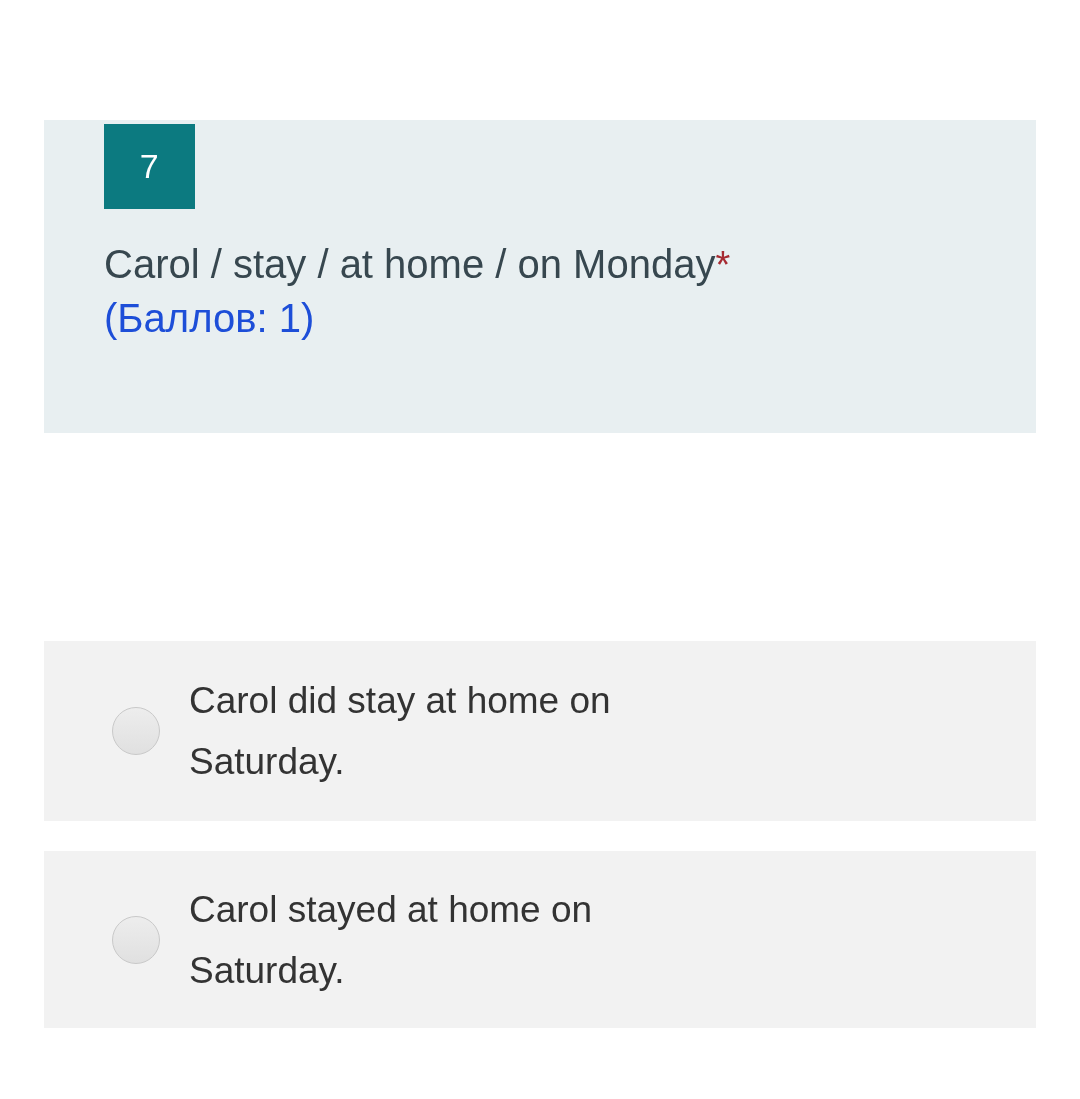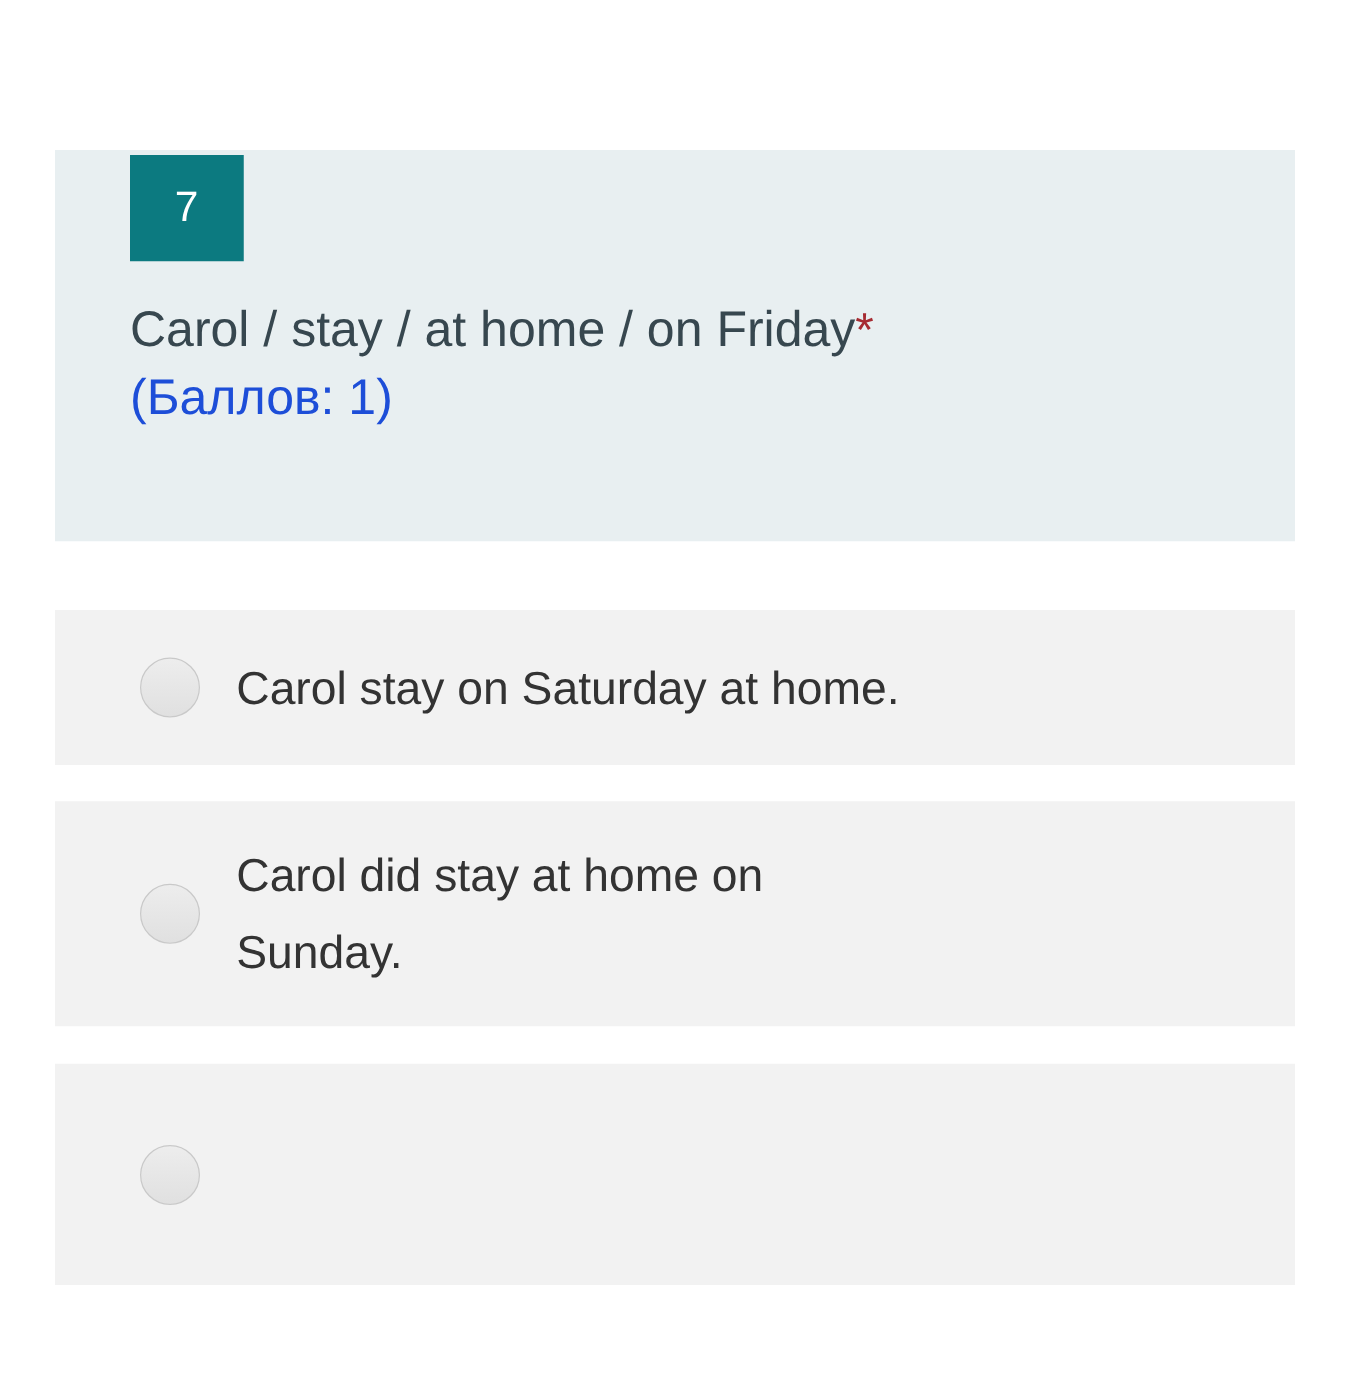--- a/index.html
+++ b/index.html
@@ -116,33 +116,30 @@
 </head>
 <body>
 
 <div class="page">
 
   <div class="question-card">
 
     <div class="question-number">7</div>
 
     <div class="question-text">
-      <span>Carol / stay / at home / on Friday</span><span class="required-star">*</span>
+      <span>Carol / stay / at home / on Monday</span><span class="required-star">*</span>
       <span class="points">(Баллов: 1)</span>
     </div>
 
   </div>
 
-  <div class="option option-1">
-    <span class="radio"></span>
-    <span class="option-label">Carol stay on Saturday at home.</span>
-  </div>
 
   <div class="option option-2">
     <span class="radio"></span>
-    <span class="option-label">Carol did stay at home on Sunday.</span>
+    <span class="option-label">Carol did stay at home on Saturday.</span>
   </div>
 
   <div class="option option-3">
     <span class="radio"></span>
+    <span class="option-label">Carol stayed at home on Saturday.</span>
   </div>
 
 </div>
 
 </body></html>

